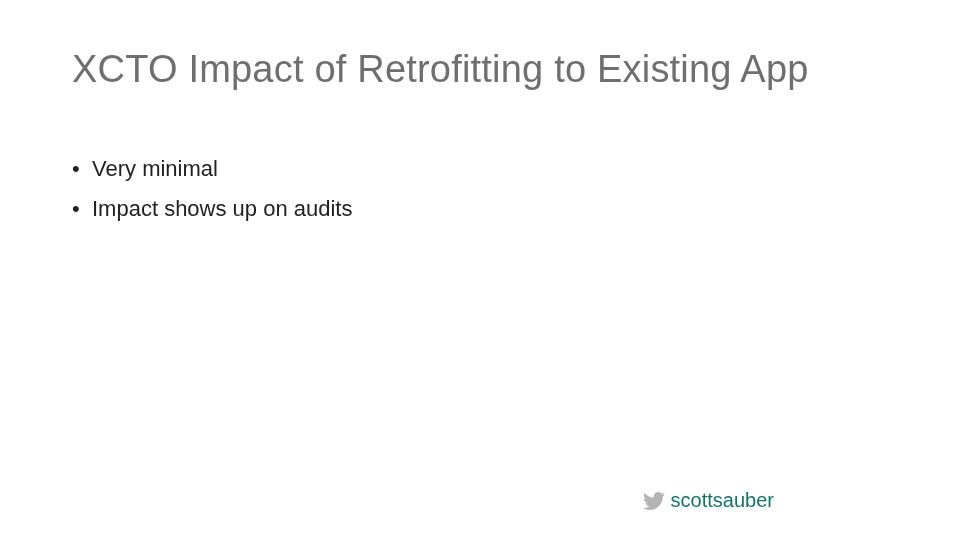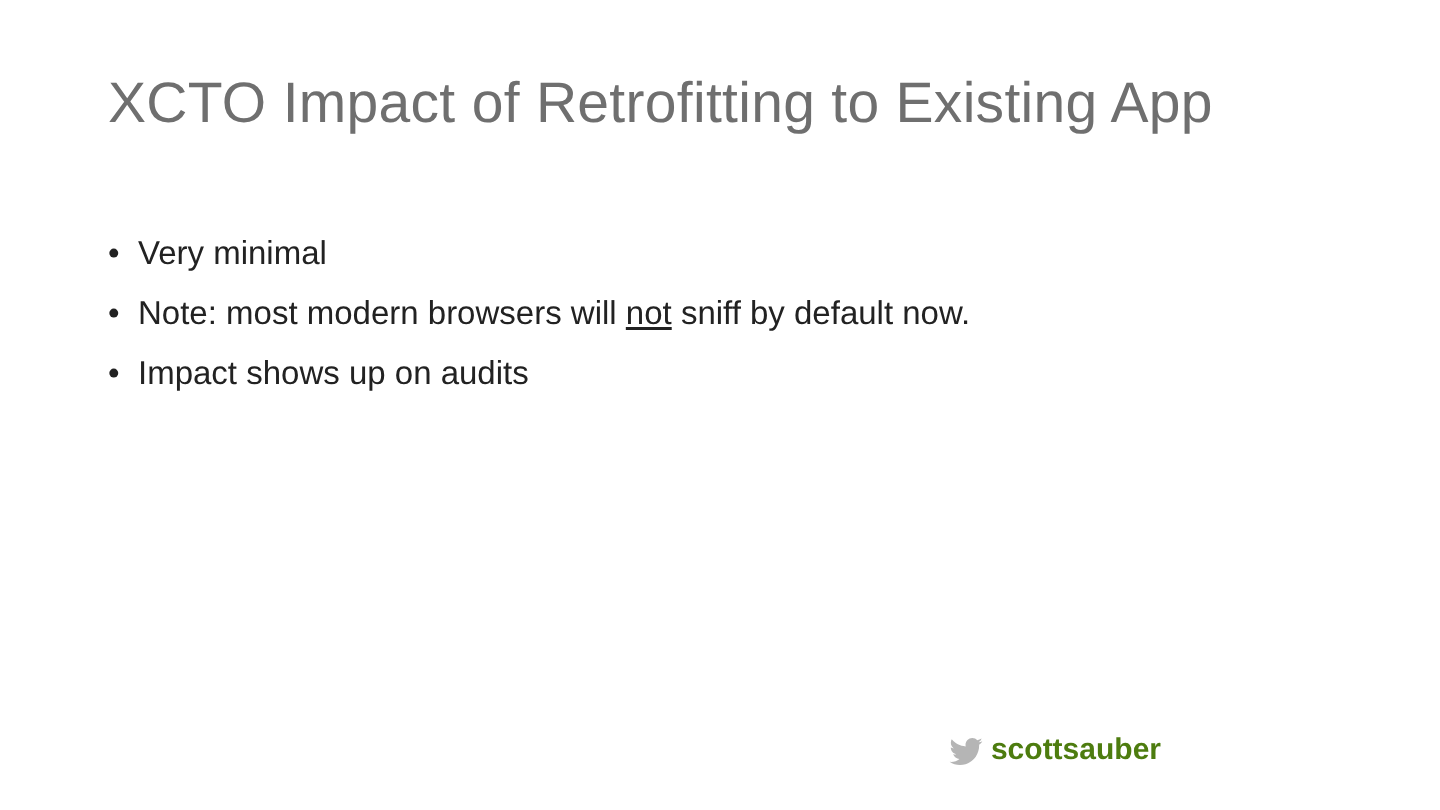--- a/index.html
+++ b/index.html
@@ -52,46 +52,43 @@
   }
   .bullets li .seg { white-space: pre; text-align: right; }
   .underline { text-decoration: underline; }
   .footerbar {
     position: absolute;
     bottom: 28px;
     right: 38px;
     display: flex;
     align-items: center;
     gap: 6px;
-    color: #4d7c0f;
+    color: #0f766e;
     font-size: 20px;
-    font-weight: 700;
+    font-weight: 400;
   }
   .twitter-icon svg {
     width: 22px;
     height: 22px;
     display: block;
     fill: #b5b5b5;
   }
 </style>
 </head>
 <body>
 
 <div class="slide">
 
   <h1 class="title">XCTO Impact of Retrofitting to Existing App</h1>
 
   <ul class="bullets">
     <li>
       <span class="seg">Very minimal</span>
     </li>
     <li>
-      <span class="seg">Note: most modern browsers will </span><span class="seg underline">not</span><span class="seg"> sniff by default now.</span>
-    </li>
-    <li>
       <span class="seg">Impact shows up on audits</span>
     </li>
   </ul>
 
   <div class="footerbar">
     <span class="twitter-icon">
       <svg viewBox="0 0 24 24" aria-hidden="true">
         <path d="M23.954 4.569c-.885.392-1.83.656-2.825.775 1.014-.611 1.794-1.574 2.163-2.723-.951.555-2.005.959-3.127 1.184-.896-.959-2.173-1.559-3.591-1.559-2.717 0-4.92 2.203-4.92 4.917 0 .39.045.765.127 1.124C7.691 8.094 4.066 6.13 1.64 3.161c-.427.722-.666 1.561-.666 2.475 0 1.71.87 3.213 2.188 4.096-.807-.026-1.566-.248-2.228-.616v.061c0 2.385 1.693 4.374 3.946 4.827-.413.111-.849.171-1.296.171-.314 0-.615-.03-.916-.086.631 1.953 2.445 3.377 4.604 3.417-1.68 1.319-3.809 2.105-6.102 2.105-.39 0-.779-.023-1.17-.067 2.189 1.394 4.768 2.209 7.557 2.209 9.054 0 13.999-7.496 13.999-13.986 0-.209 0-.42-.015-.63.961-.689 1.8-1.56 2.46-2.548l-.047-.02z"></path>
       </svg>
     </span>

